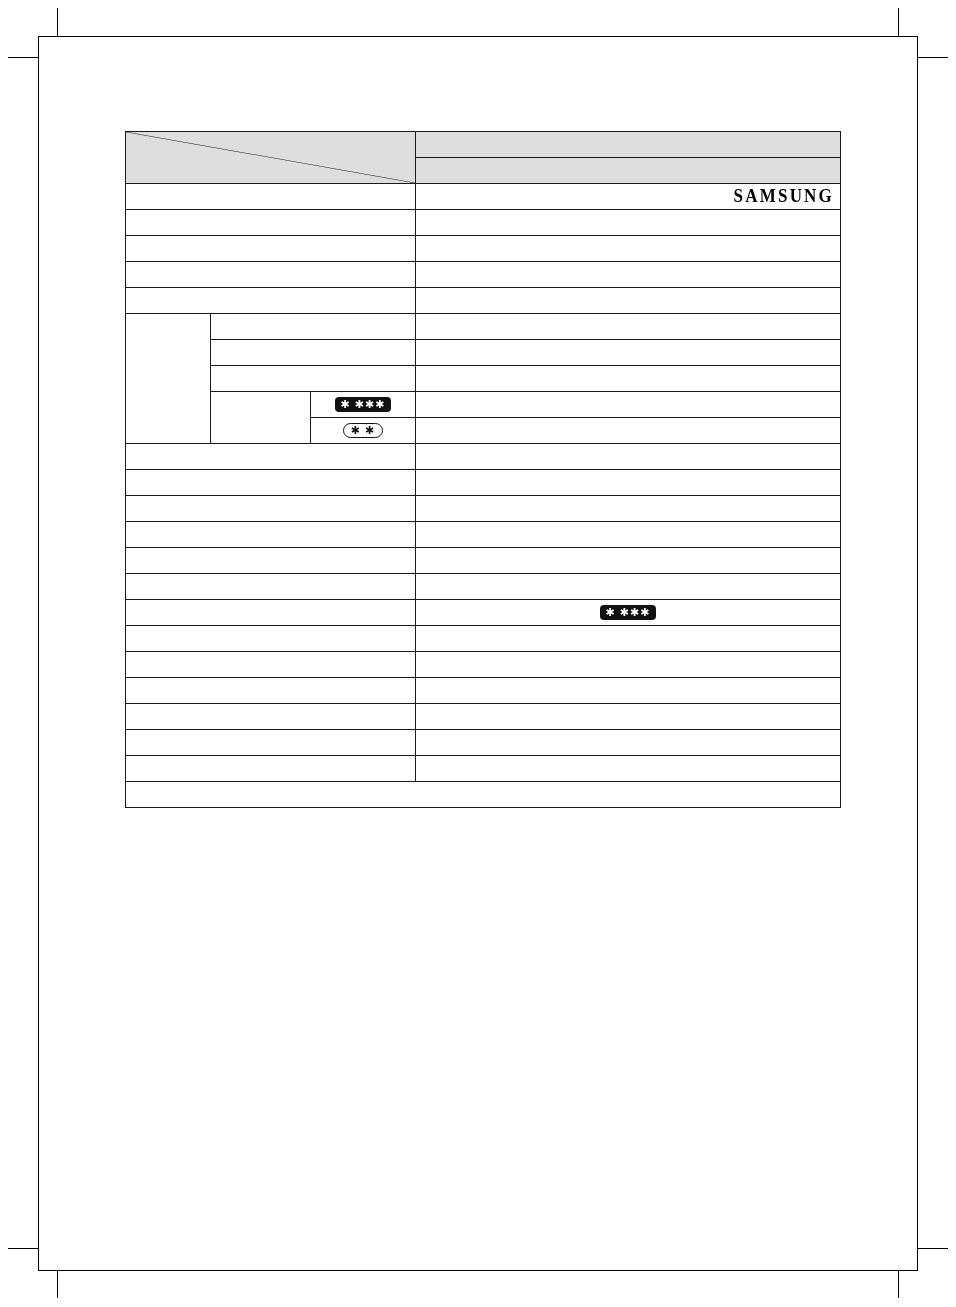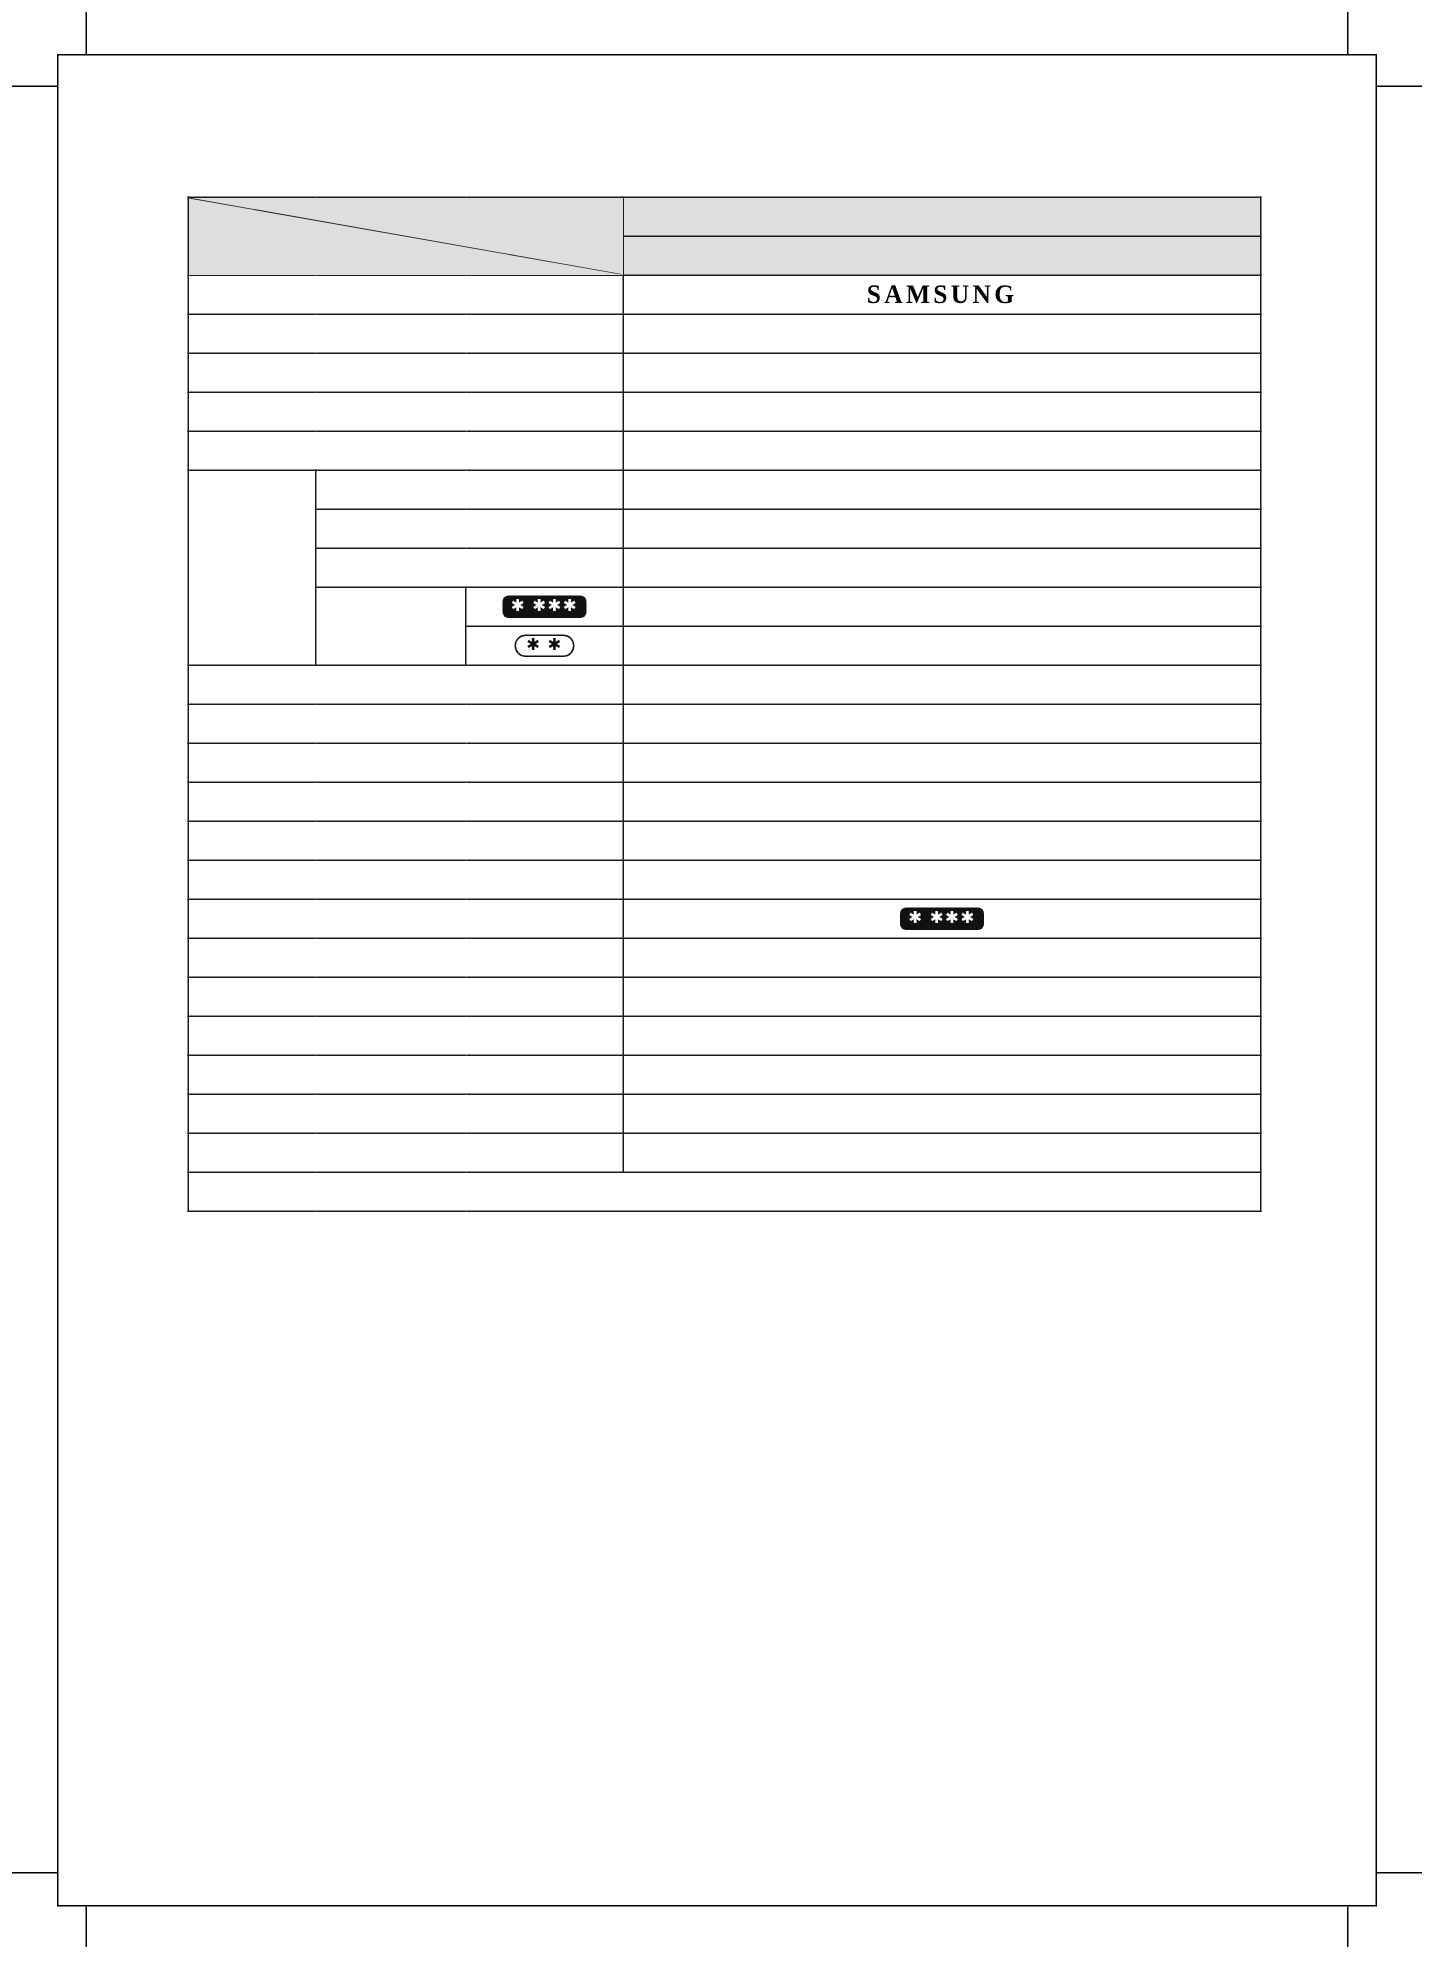--- a/index.html
+++ b/index.html
@@ -81,21 +81,21 @@
     font-size: 10px;
   }
   .hdr-top {
     height: 78px;
   }
   .hdr-sub {
     height: 40px;
   }
 
   .brand-cell {
-    text-align: center;
+    text-align: right;
     height: 40px;
   }
   .brand-logo {
     font-family: "Liberation Serif", serif;
     font-weight: bold;
     font-size: 17px;
     letter-spacing: 2.2px;
     display: inline-block;
     transform: scaleY(1.05);
   }

